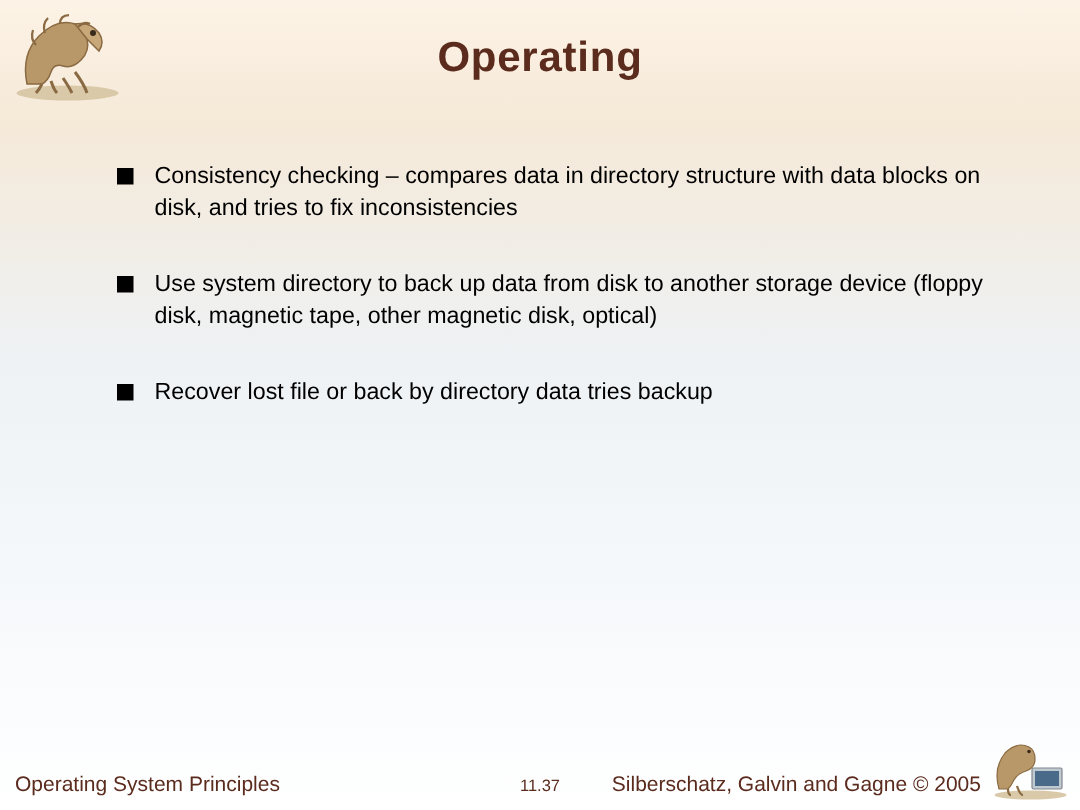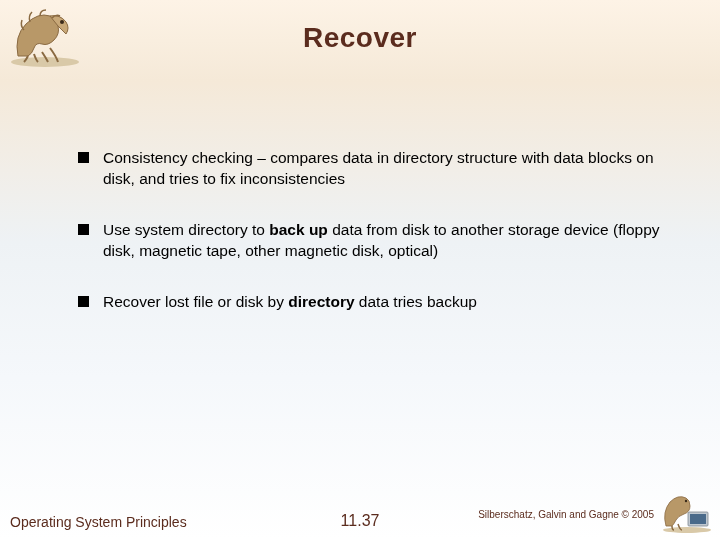--- a/index.html
+++ b/index.html
@@ -37,100 +37,99 @@
     font-size: 28px;
     font-weight: bold;
     color: #5b2c1e;
     letter-spacing: 0.5px;
   }
   .content {
     position: absolute;
     top: 108px;
     left: 78px;
     right: 60px;
-    margin-top: 40px;
   }
   .bullet-item {
     display: flex;
     align-items: flex-start;
     margin-bottom: 30px;
     font-size: 15.5px;
     color: #000;
     line-height: 1.35;
   }
   .bullet-marker {
     width: 11px;
     height: 11px;
     background: #000;
     flex-shrink: 0;
     margin-top: 4px;
     margin-right: 14px;
   }
   .bullet-text { flex: 1; }
-  .bullet-text .bold { font-weight: bold; }
+  .bullet-text .bold { font-weight: normal; }
   .footer {
     position: absolute;
     bottom: 10px;
     left: 0;
     width: 100%;
     height: 20px;
   }
   .footer-left {
     position: absolute;
     left: 10px;
     bottom: 0;
     font-size: 14px;
     color: #5b2c1e;
   }
   .footer-center {
     position: absolute;
     left: 50%;
     transform: translateX(-50%);
     bottom: 0;
-    font-size: 16px;
+    font-size: 11px;
     color: #5b2c1e;
   }
   .footer-right {
     position: absolute;
     right: 66px;
-    bottom: 10px;
-    font-size: 10px;
+    bottom: 0;
+    font-size: 14px;
     color: #5b2c1e;
   }
 </style>
 </head>
 <body>
 
 <div class="slide">
 
   <div class="logo-top">
     <svg viewBox="0 0 78 62" width="78" height="62">
       <ellipse cx="39" cy="56" rx="34" ry="5" fill="#d9c9a8"></ellipse>
       <path d="M12 50 Q8 30 20 18 Q32 6 44 10 Q50 12 52 20 Q54 28 48 34 Q42 40 36 38 Q30 36 28 42 Q26 48 22 50 Z" fill="#b89868" stroke="#8a6a42" stroke-width="1"></path>
       <path d="M44 10 Q54 8 60 16 Q64 22 60 28 Q56 24 52 20 Z" fill="#c8a878" stroke="#8a6a42" stroke-width="1"></path>
       <circle cx="56" cy="16" r="2" fill="#3a2a1a"></circle>
       <path d="M22 50 Q20 54 18 56 M28 48 Q30 54 32 56 M36 46 Q40 52 42 56 M44 42 Q50 50 52 56" stroke="#8a6a42" stroke-width="2" fill="none"></path>
       <path d="M18 24 Q14 20 16 14 M24 16 Q22 10 26 6 M34 10 Q34 4 40 4 M46 12 Q50 8 54 10" stroke="#8a6a42" stroke-width="1.5" fill="none"></path>
     </svg>
   </div>
 
-  <h1 class="title">Recover</h1>
+  <h1 class="title">Operating</h1>
 
   <div class="content">
       <div class="bullet-item">
         <div class="bullet-marker"></div>
         <div class="bullet-text"><span>Consistency checking – compares data in directory structure with data blocks on disk, and tries to fix inconsistencies</span></div>
       </div>
       <div class="bullet-item">
         <div class="bullet-marker"></div>
         <div class="bullet-text"><span>Use system directory to </span><span class="bold">back up</span><span> data from disk to another storage device (floppy disk, magnetic tape, other magnetic disk, optical)</span></div>
       </div>
       <div class="bullet-item">
         <div class="bullet-marker"></div>
-        <div class="bullet-text"><span>Recover lost file or disk by </span><span class="bold">directory</span><span> data tries backup</span></div>
+        <div class="bullet-text"><span>Recover lost file or back by </span><span class="bold">directory</span><span> data tries backup</span></div>
       </div>
     </div>
 
   <div class="footer">
     <div class="footer-left">Operating System Principles</div>
     <div class="footer-center">11.37</div>
     <div class="footer-right">Silberschatz, Galvin and Gagne © 2005</div>
   </div>
 
   <div class="logo-bottom">

